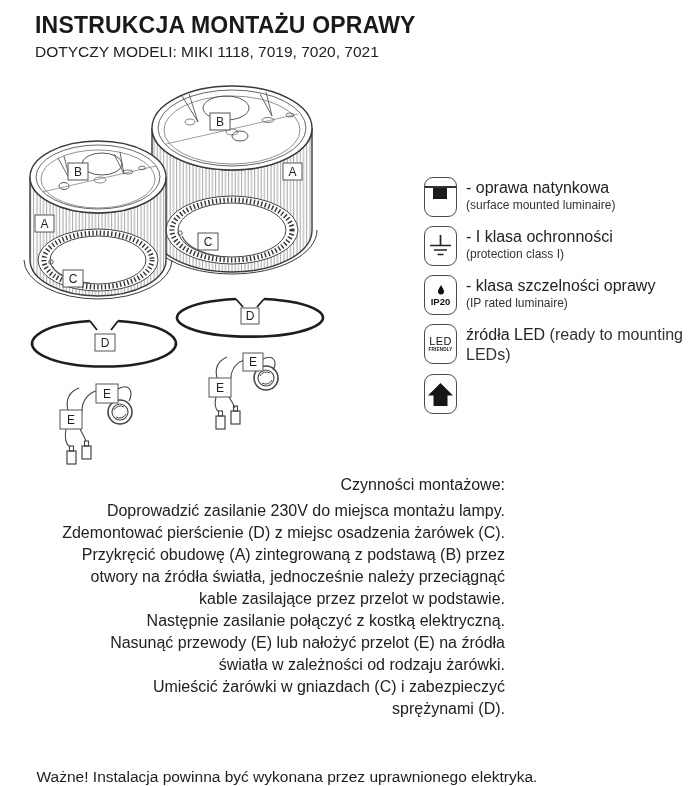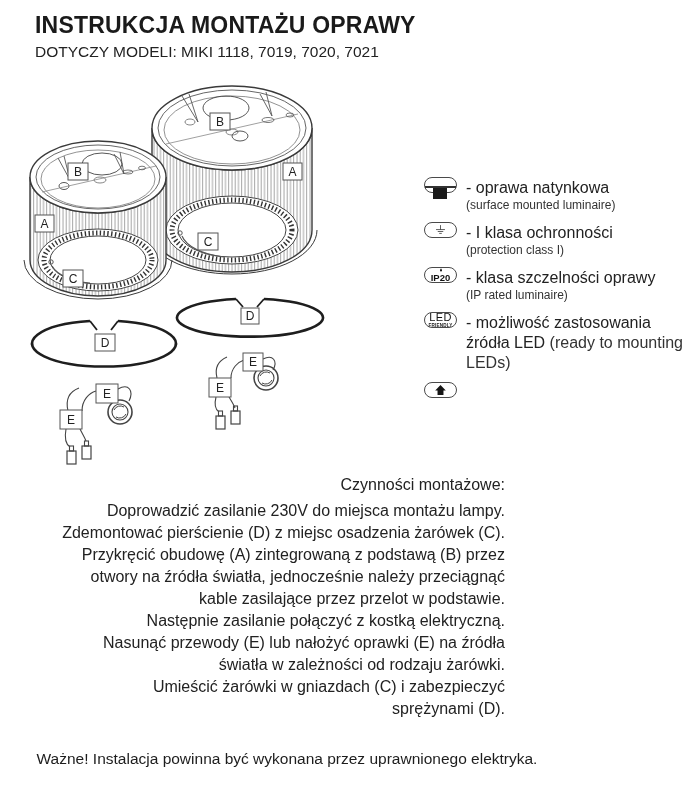--- a/index.html
+++ b/index.html
@@ -16,21 +16,21 @@
   .subtitle{font-size:15.5px;color:#222;margin-top:4px;}
 
   
   .diagram{position:absolute;left:10px;top:80px;width:415px;height:400px;}
   .diagram svg{display:block;}
 
   
   .legend{position:absolute;left:424px;top:177px;width:268px;}
   .legend-row{display:flex;align-items:flex-start;margin-bottom:9px;}
   .licon{
-    width:33px;height:16px;flex:0 0 33px;border:1.6px solid #4a4a4a;border-radius:9px;
+    width:33px;height:40px;flex:0 0 33px;border:1.6px solid #4a4a4a;border-radius:9px;
     position:relative;display:flex;flex-direction:column;align-items:center;justify-content:center;
     box-sizing:border-box;background:#fff;
   }
   .ltext{margin-left:9px;padding-top:1px;}
   .ltitle{font-size:16px;color:#222;line-height:20px;}
   .lsub{font-size:12px;color:#333;line-height:15px;}
   .inline-sub{font-size:16px;color:#333;}
 
   
   .icon-surface-line{position:absolute;top:8px;left:0;right:0;height:1.6px;background:#333;}
@@ -38,21 +38,21 @@
   .ip20-label{font-size:9.5px;font-weight:bold;color:#111;line-height:9px;margin-top:1px;}
   .led-label{font-size:11px;font-weight:normal;color:#111;line-height:11px;letter-spacing:.3px;}
   .led-sublabel{font-size:4.6px;font-weight:bold;color:#222;line-height:6px;letter-spacing:.2px;}
 
   
   .instructions{position:absolute;left:35px;top:476px;width:470px;}
   .instr-heading{font-size:16px;color:#222;margin-bottom:6px;text-align:right;}
   .instr-line{font-size:16px;color:#222;line-height:22px;white-space:nowrap;text-align:right;}
 
   
-  .footer{position:absolute;left:0;top:750px;width:574px;text-align:center;}
+  .footer{position:absolute;left:0;top:768px;width:574px;text-align:center;}
   .warning{font-size:15.5px;color:#1d1d1d;}
 </style>
 </head>
 <body>
 
 <div class="page">
 
   <div class="header">
     <h1 class="title">INSTRUKCJA MONTAŻU OPRAWY</h1>
     <div class="subtitle">DOTYCZY MODELI: MIKI 1118, 7019, 7020, 7021</div>
@@ -221,21 +221,20 @@
         <div class="lsub">(IP rated luminaire)</div>
       </div>
     </div>
 
     <div class="legend-row">
       <div class="licon">
         <span class="led-label">LED</span>
         <span class="led-sublabel">FRIENDLY</span>
       </div>
       <div class="ltext">
-        <div class="ltitle">- możliwość zastosowania</div>
         <div class="ltitle">
           <span>źródła LED</span>
           <span class="inline-sub">(ready to mounting LEDs)</span>
         </div>
       </div>
     </div>
 
     <div class="legend-row">
       <div class="licon">
         <svg width="33" height="33" viewBox="0 0 33 33">
@@ -247,21 +246,21 @@
   </div>
 
   <div class="instructions">
     <div class="instr-heading">Czynności montażowe:</div>
     <div class="instr-line">Doprowadzić zasilanie 230V do miejsca montażu lampy.</div>
     <div class="instr-line">Zdemontować pierścienie (D) z miejsc osadzenia żarówek (C).</div>
     <div class="instr-line">Przykręcić obudowę (A) zintegrowaną z podstawą (B) przez</div>
     <div class="instr-line">otwory na źródła światła, jednocześnie należy przeciągnąć</div>
     <div class="instr-line">kable zasilające przez przelot w podstawie.</div>
     <div class="instr-line">Następnie zasilanie połączyć z kostką elektryczną.</div>
-    <div class="instr-line">Nasunąć przewody (E) lub nałożyć oprawki (E) na źródła</div>
+    <div class="instr-line">Nasunąć przewody (E) lub nałożyć przelot (E) na źródła</div>
     <div class="instr-line">światła w zależności od rodzaju żarówki.</div>
     <div class="instr-line">Umieścić żarówki w gniazdach (C) i zabezpieczyć</div>
     <div class="instr-line">sprężynami (D).</div>
   </div>
 
   <div class="footer">
     <span class="warning">Ważne! Instalacja powinna być wykonana przez uprawnionego elektryka.</span>
   </div>
 
 </div>

